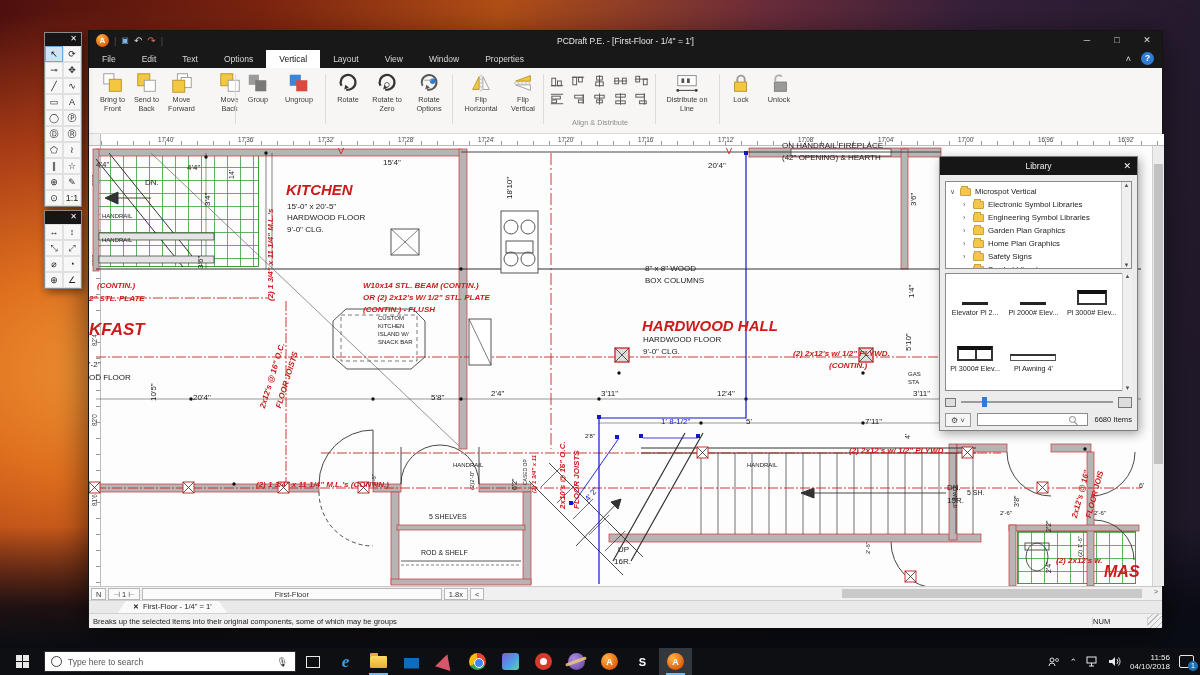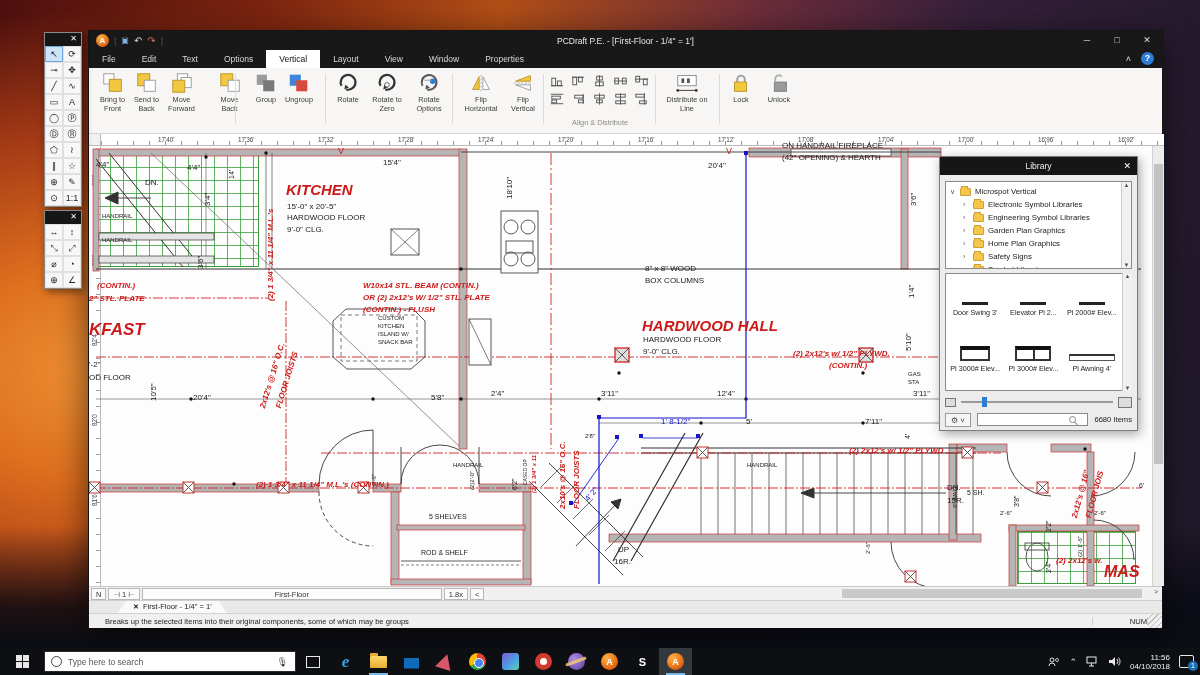--- a/index.html
+++ b/index.html
@@ -94,22 +94,22 @@
   .bcell{height:12px;border:1px solid #b8b8b8;background:#fbfbfb;margin-left:2px;line-height:11px;padding:0 4px;text-align:center;}
   .layerbox{width:300px;}
   .hs-track{flex:1;height:11px;margin:0 2px;background:#f0f0f0;position:relative;}
   .hs-thumb{position:absolute;right:18px;top:1px;width:300px;height:9px;background:#c9c9c9;}
   .hs-arrow{position:absolute;right:2px;top:0;font-size:7px;color:#555;}
   .tabrow{position:absolute;left:0;top:569px;width:100%;height:13px;background:#e9e9e9;border-top:1px solid #cfcfcf;}
   .doc-tab{position:absolute;left:28px;top:0;height:13px;background:#fafafa;padding:1px 16px 0;font-size:7.6px;color:#222;
     clip-path:polygon(9px 0,calc(100% - 9px) 0,100% 100%,0 100%);white-space:nowrap;}
   .tabx{font-size:7px;font-weight:bold;margin-right:4px;}
   .statusbar{position:absolute;left:0;top:582px;width:100%;height:15px;background:#f0f0f0;border-top:1px solid #d2d2d2;display:flex;align-items:center;font-size:7.6px;color:#222;}
-  .statustext{padding-left:16px;flex:1;}
-  .numlab{width:56px;border-left:1px solid #d0d0d0;border-right:1px solid #d0d0d0;text-align:right;}
+  .statustext{padding-left:4px;flex:1;}
+  .numlab{width:56px;border-left:1px solid #d0d0d0;border-right:1px solid #d0d0d0;text-align:left;}
   .grip{width:14px;height:100%;background:repeating-linear-gradient(135deg,transparent 0 3px,#bbb 3px 4px);}
   
   .tpal{position:absolute;width:38px;background:#f2f2f2;border:1px solid #8a8a8a;box-shadow:2px 3px 8px rgba(0,0,0,.45);}
   .tpal-title{height:13px;background:#161616;color:#fff;font-size:8px;text-align:right;padding-right:4px;line-height:12px;}
   .tgrid{display:grid;grid-template-columns:18px 18px;}
   .tcell{height:16px;border:0.5px solid #e0e0e0;background:#f7f7f7;color:#222;font-size:9px;text-align:center;line-height:15px;}
   .tcell.sel{background:#cde3f8;border:1px solid #6fa8dc;color:#111;}
   
   .taskbar{position:absolute;left:0;bottom:0;width:1200px;height:27px;background:#0d0f12;display:flex;align-items:center;z-index:50;}
   .startbtn{width:44px;height:27px;display:flex;align-items:center;justify-content:center;}
@@ -211,21 +211,21 @@
         <span class="rlab">Move Forward</span>
         </div>
       <div class="rbtn" style="left:124px;width:33px">
         <svg class="ric" viewBox="0 0 26 22">
             <rect x="3" y="1" width="13" height="13" fill="#f3c73f" stroke="#b8952a"></rect>
             <rect x="11" y="8" width="12" height="12" fill="#fff" stroke="#9a9a9a"></rect>
           </svg>
         <span class="rlab">Move Back</span>
         </div>
       <div class="rsep" style="left:146px"></div>
-      <div class="rbtn" style="left:160px;width:34px">
+      <div class="rbtn" style="left:152px;width:34px">
         <svg class="ric" viewBox="0 0 26 22">
             <rect x="3" y="2" width="11" height="11" fill="#9a9a9a"></rect>
             <rect x="10" y="8" width="12" height="12" fill="#787878"></rect>
           </svg>
         <span class="rlab">Group</span>
         </div>
       <div class="rbtn" style="left:188px;width:44px">
         <svg class="ric" viewBox="0 0 26 22">
             <rect x="3" y="2" width="12" height="12" fill="#3d85d8"></rect>
             <rect x="10" y="8" width="12" height="12" fill="#d84a3d"></rect>
@@ -687,26 +687,20 @@
               <span class="tl">Symbol Libraries</span>
             </div>
             </div>
           <div class="tree-sb">
               <span class="sb-up">▲</span>
               <span class="sb-dn">▼</span>
             </div>
         </div>
         <div class="lib-grid">
 
-        <div class="thumb">
-            <div class="thumb-shape">
-                <span class="shape bar"></span>
-              </div>
-            <div class="tlabel">Door Swing 3'</div>
-          </div>
             <div class="thumb">
             <div class="thumb-shape">
                 <span class="shape bar"></span>
               </div>
             <div class="tlabel">Elevator Pl 2...</div>
           </div>
             <div class="thumb">
             <div class="thumb-shape">
                 <span class="shape bar"></span>
               </div>

